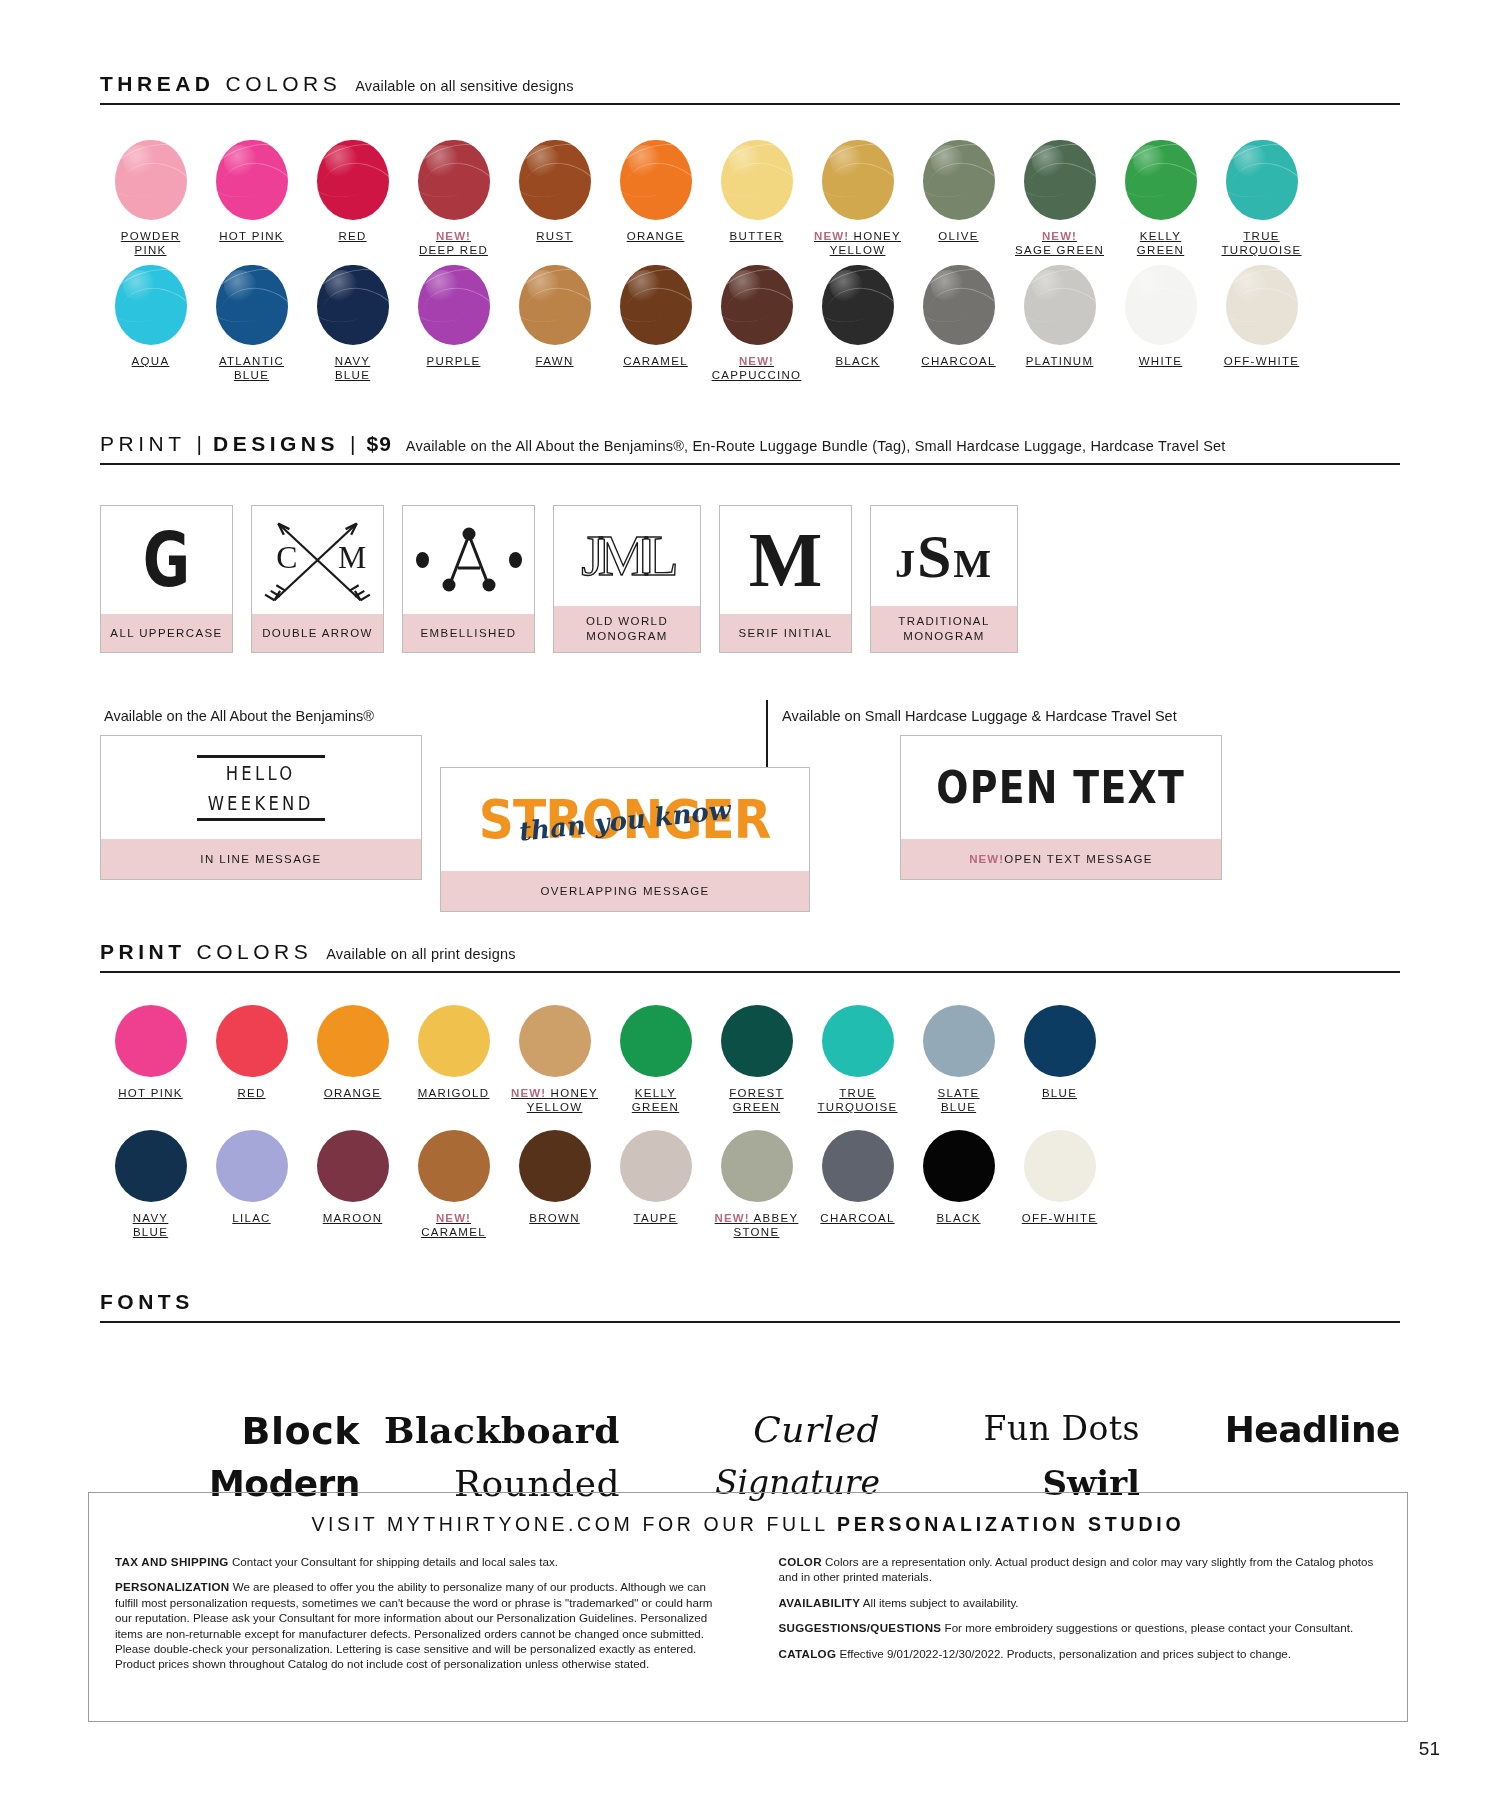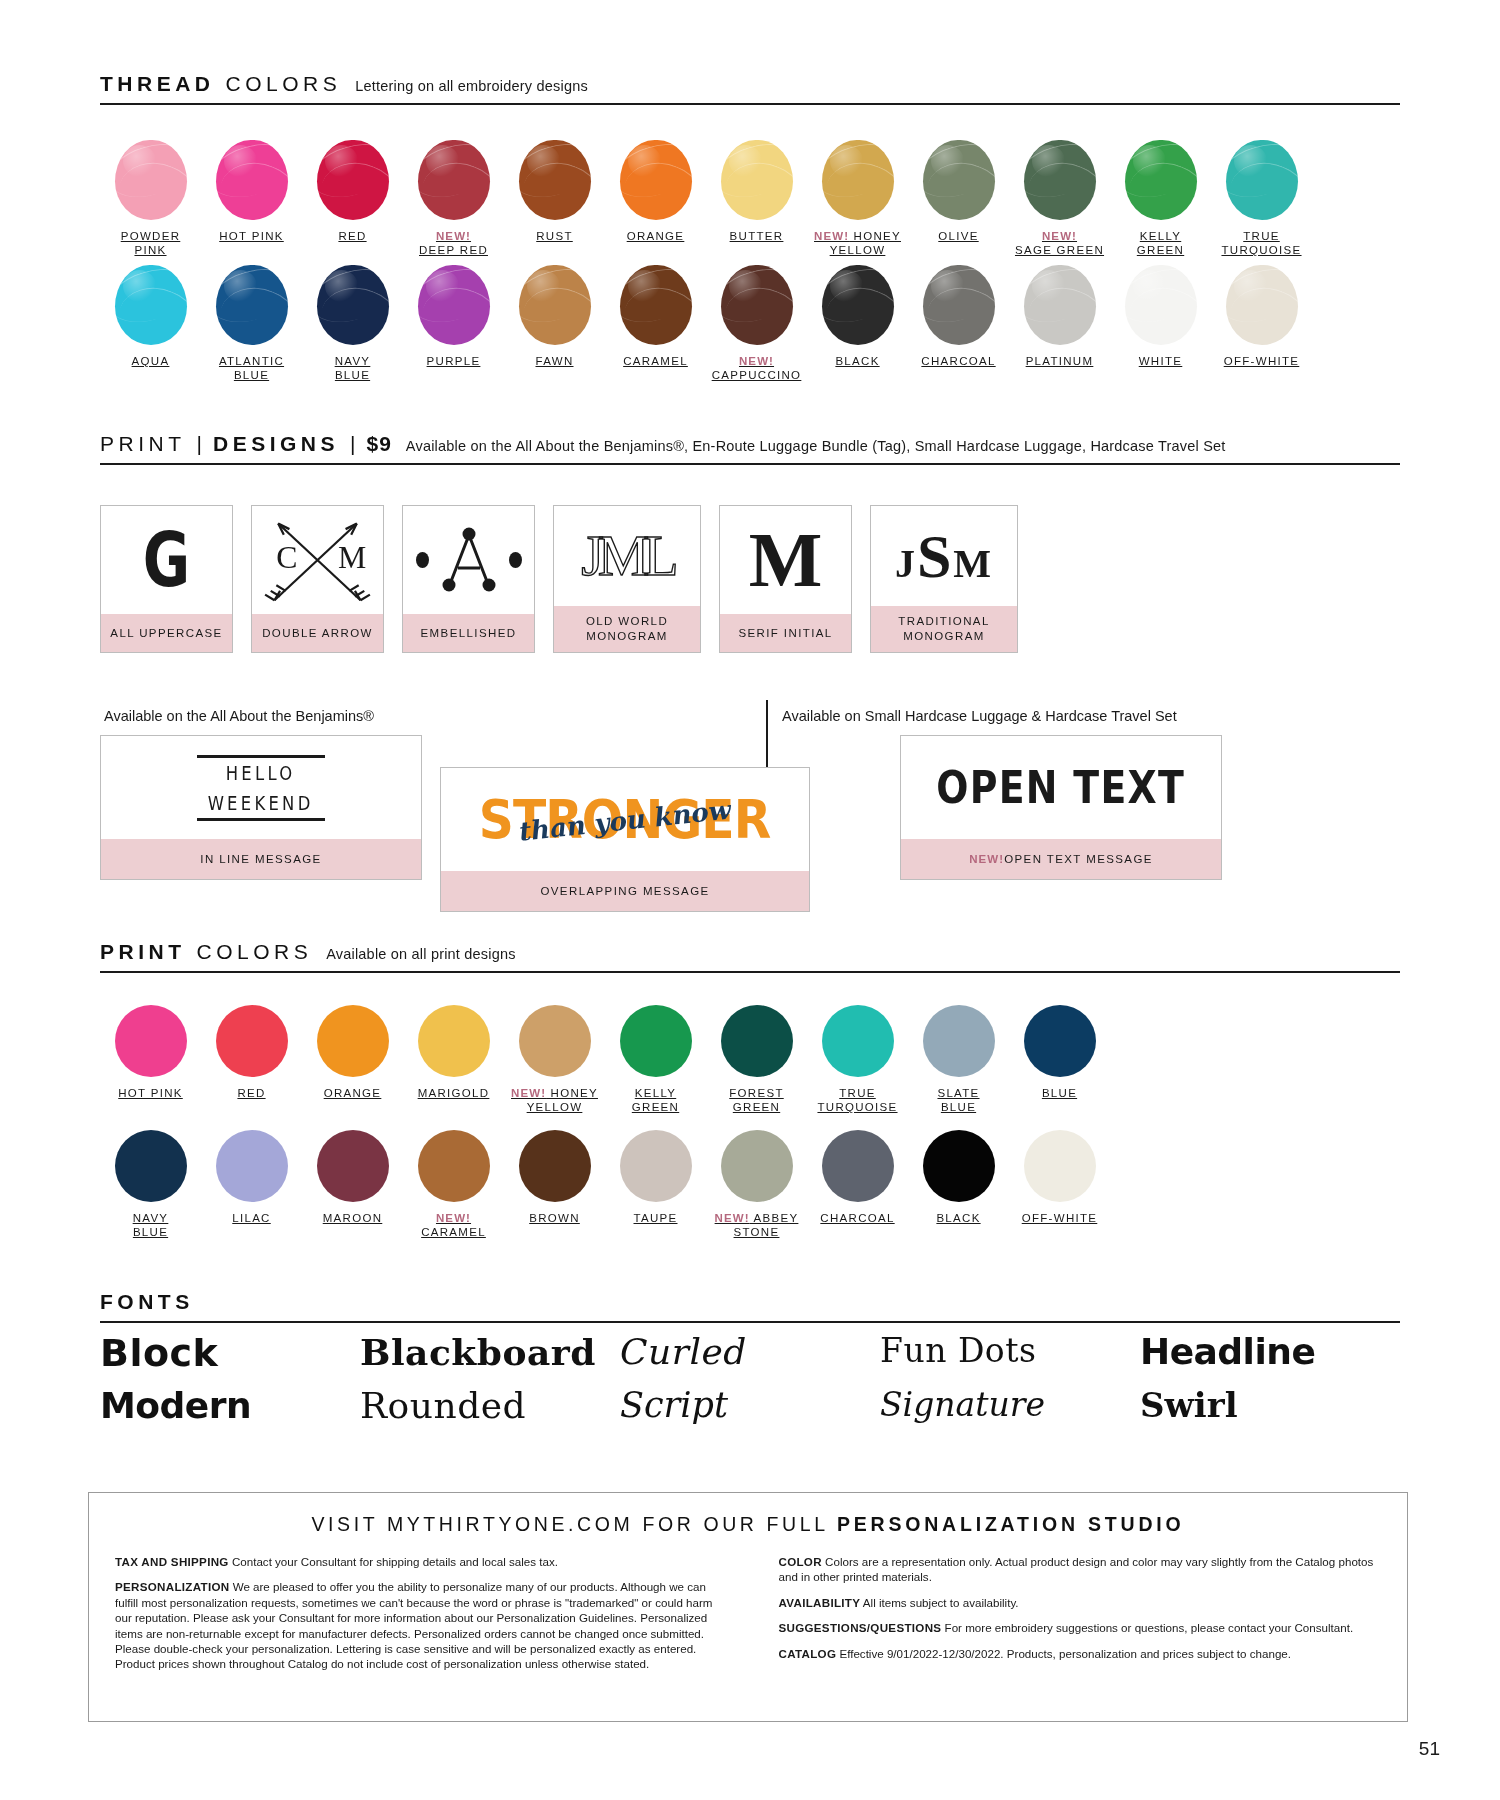--- a/index.html
+++ b/index.html
@@ -343,21 +343,21 @@
 </style>
 </head>
 <body>
 
 <div class="page">
 
   <div class="sec-head" style="top:72px;">
     <div class="sec-head-line">
       <span class="hd-bold">THREAD</span>
       <span class="hd-light">COLORS</span>
-      <span class="hd-sub">Lettering on all embroidery designs</span>
+      <span class="hd-sub">Available on all sensitive designs</span>
     </div>
     <div class="hd-rule"></div>
   </div>
 
   <div class="swatch-row" id="thread-row-0" style="top:140px; left:100px;">
       <div class="swatch-cell" style="width: 101px;">
         <div class="thread-ball" style="background: rgb(244, 160, 181);">
           <div class="thread-gloss"></div>
         </div>
         <div class="sw-label">POWDER<br>PINK</div>
@@ -698,29 +698,28 @@
         <div class="sw-label">OFF-WHITE</div>
       </div>
     </div>
 
   <div class="sec-head" style="top:1290px;">
     <div class="sec-head-line">
       <span class="hd-bold">FONTS</span>
     </div>
     <div class="hd-rule"></div>
   </div>
-  <div class="fonts-grid" id="fonts-grid" style="top:1326px;">
+  <div class="fonts-grid" id="fonts-grid" style="top:1404px;text-align:right;">
       <div class="font-cell f-block">Block</div>
       <div class="font-cell f-blackbd">Blackboard</div>
       <div class="font-cell f-curled">Curled</div>
       <div class="font-cell f-fundots">Fun Dots</div>
       <div class="font-cell f-headline">Headline</div>
       <div class="font-cell f-modern">Modern</div>
       <div class="font-cell f-rounded">Rounded</div>
-      <div class="font-cell f-script">Script</div>
       <div class="font-cell f-signature">Signature</div>
       <div class="font-cell f-swirl">Swirl</div>
     </div>
 
   <div class="footer-box">
     <div class="footer-title">
       <span>VISIT MYTHIRTYONE.COM FOR OUR FULL </span><b>PERSONALIZATION STUDIO</b>
     </div>
     <div class="footer-cols">
       <div class="footer-col" id="footer-left">

